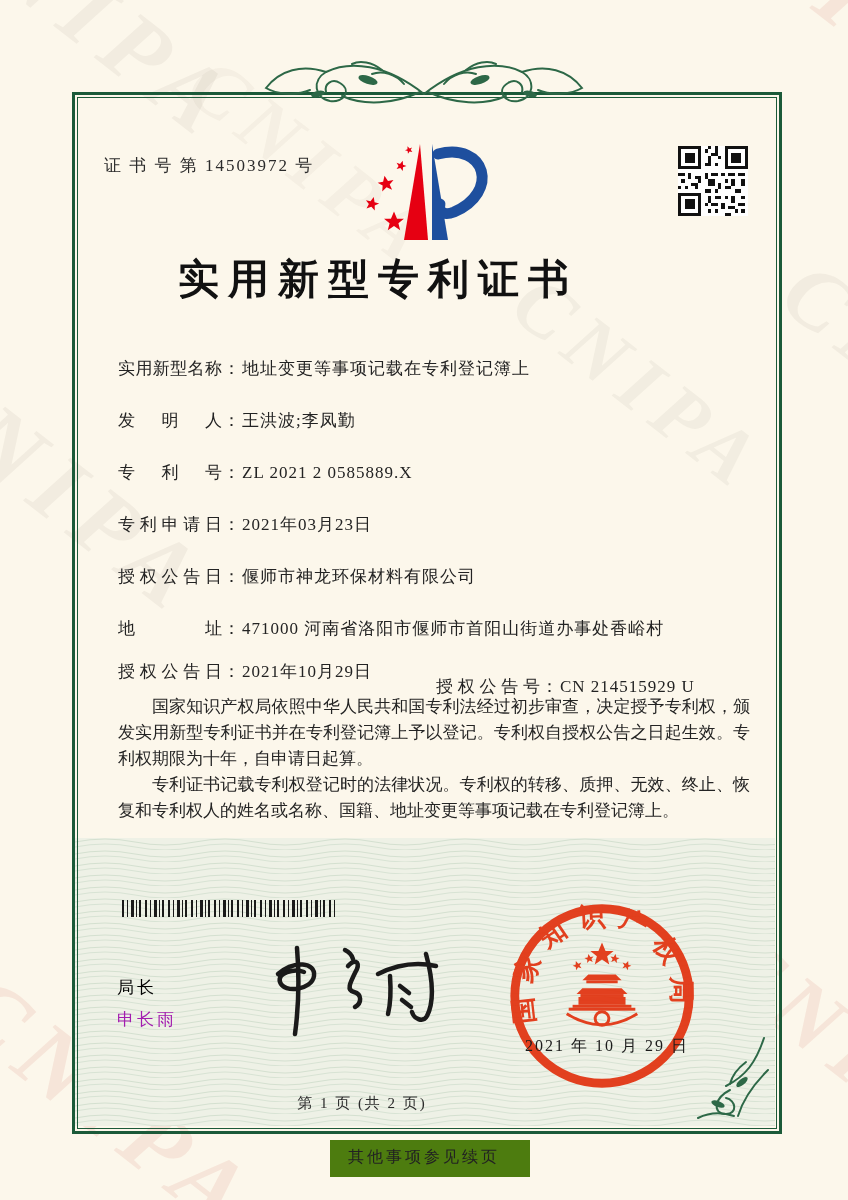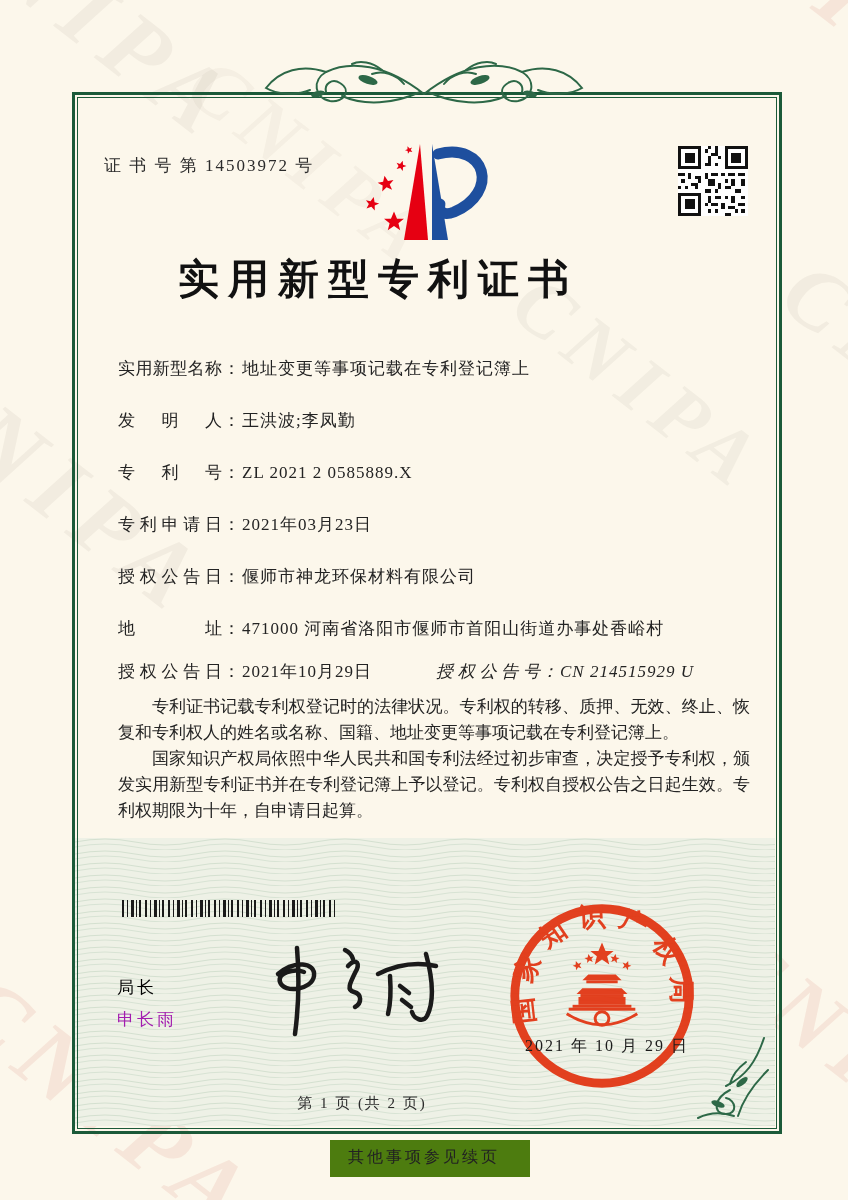--- a/index.html
+++ b/index.html
@@ -36,21 +36,21 @@
   .qr{position:absolute;left:678px;top:146px;width:70px;height:70px;}
 
   .title{position:absolute;left:0;top:252px;width:756px;text-align:center;font-size:41px;font-weight:bold;
          letter-spacing:9px;color:#111;}
 
   .fields{position:absolute;left:118px;top:0;width:660px;}
   .frow{position:absolute;font-size:17px;color:#232323;white-space:nowrap;}
   .flabel{display:inline-block;width:104px;text-align:justify;text-align-last:justify;vertical-align:bottom;}
   .fcolon{display:inline-block;margin:0 2px 0 1px;}
   .fvalue{letter-spacing:1px;}
-  .pair2{position:absolute;left:318px;top:0;font-style:italic;}
+  .pair2{position:absolute;left:318px;top:15px;}
 
   .paras{position:absolute;left:118px;top:694px;width:632px;font-size:17px;line-height:26px;color:#242424;
          text-align:justify;}
   .paras p{margin:0;text-indent:2em;}
 
   .barcode{position:absolute;left:122px;top:900px;width:215px;height:17px;
     background:repeating-linear-gradient(90deg,
       #1a1a1a 0 2px,transparent 2px 5px,
       #1a1a1a 5px 6px,transparent 6px 9px,
       #1a1a1a 9px 12px,transparent 12px 14px,
@@ -243,22 +243,22 @@
       </div>
       <div class="frow" style="top:660px">
         <span class="flabel">授权公告日</span><span class="fcolon">：</span><span class="fvalue">2021年10月29日</span>
         <span class="pair2">
           <span class="flabel">授权公告号</span><span class="fcolon">：</span><span class="fvalue">CN 214515929 U</span>
         </span>
       </div>
     </div>
 
     <div class="paras">
+      <p>国家知识产权局依照中华人民共和国专利法经过初步审查，决定授予专利权，颁发实用新型专利证书并在专利登记簿上予以登记。专利权自授权公告之日起生效。专利权期限为十年，自申请日起算。</p>
       <p>专利证书记载专利权登记时的法律状况。专利权的转移、质押、无效、终止、恢复和专利权人的姓名或名称、国籍、地址变更等事项记载在专利登记簿上。</p>
-      <p>国家知识产权局依照中华人民共和国专利法经过初步审查，决定授予专利权，颁发实用新型专利证书并在专利登记簿上予以登记。专利权自授权公告之日起生效。专利权期限为十年，自申请日起算。</p>
     </div>
 
     <div class="barcode"></div>
 
     <div class="bureau-title">局长</div>
     <div class="bureau-name">申长雨</div>
 
     <svg class="signature" viewBox="0 0 200 100" xmlns="http://www.w3.org/2000/svg">
       <g fill="none" stroke="#1a1a1a" stroke-width="4.5" stroke-linecap="round" stroke-linejoin="round">
         <path d="M28,32 C44,18 66,20 64,34 C62,48 34,52 30,40 C27,31 44,26 54,30"></path>

